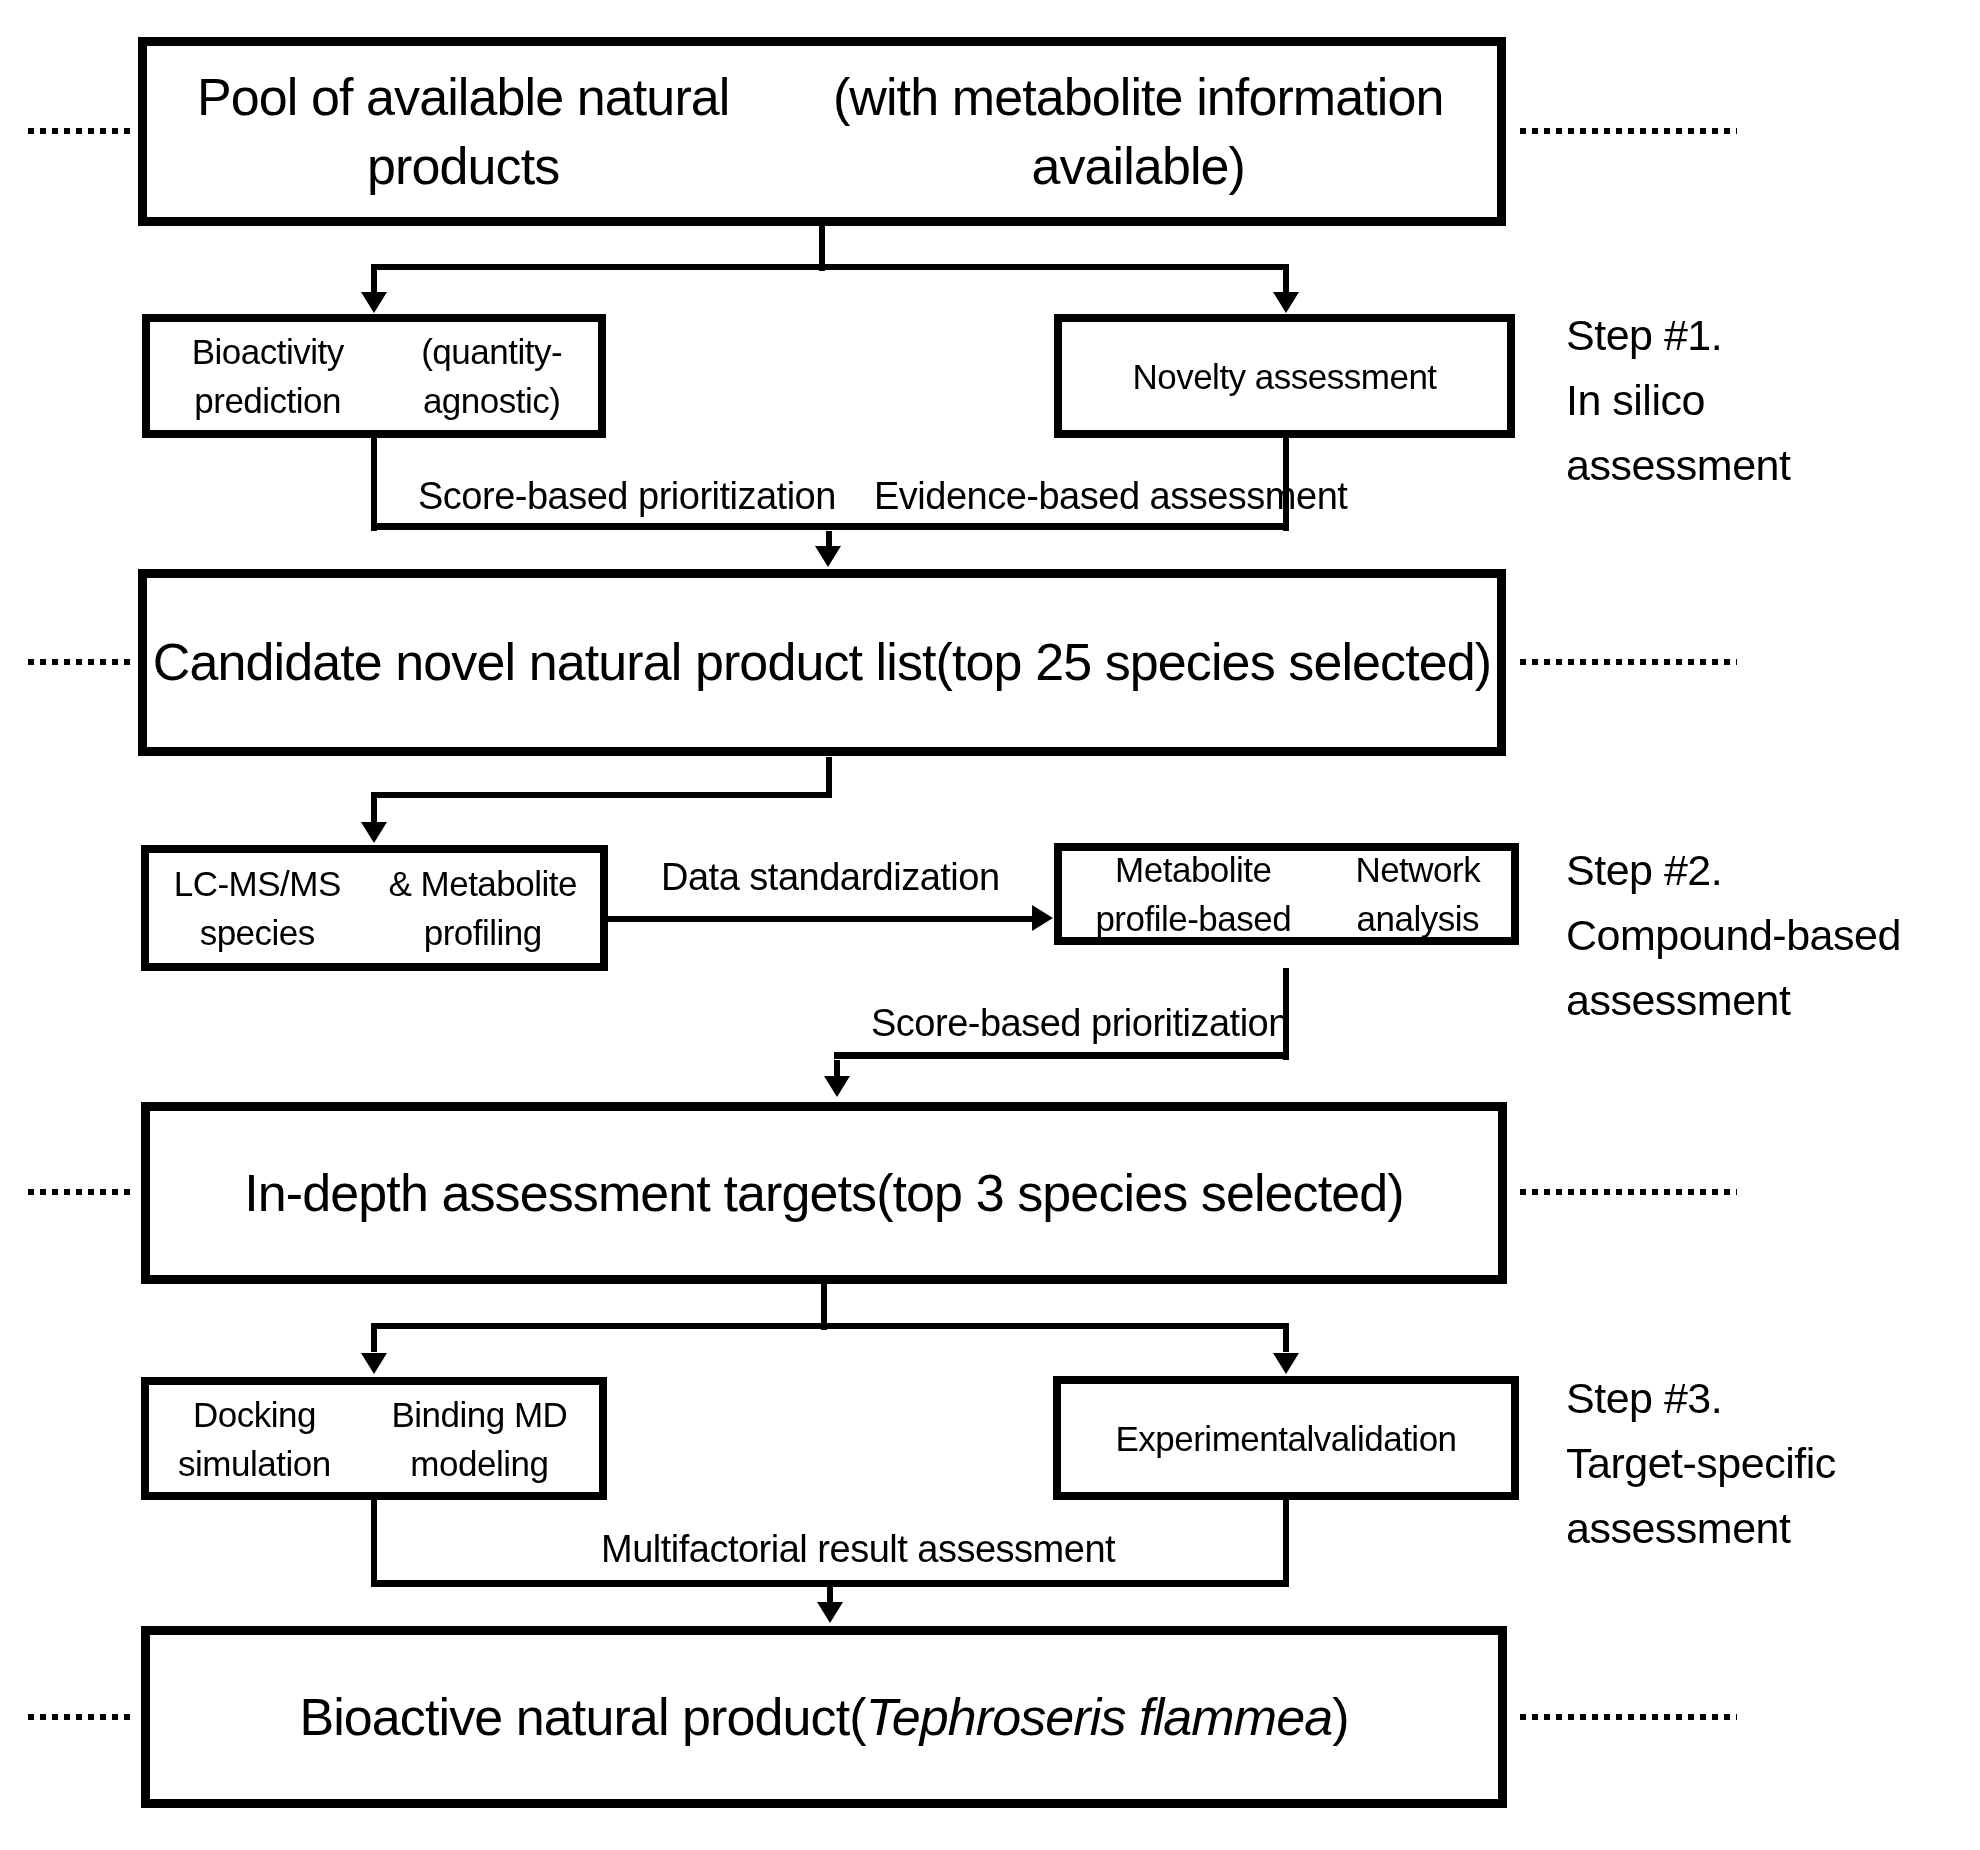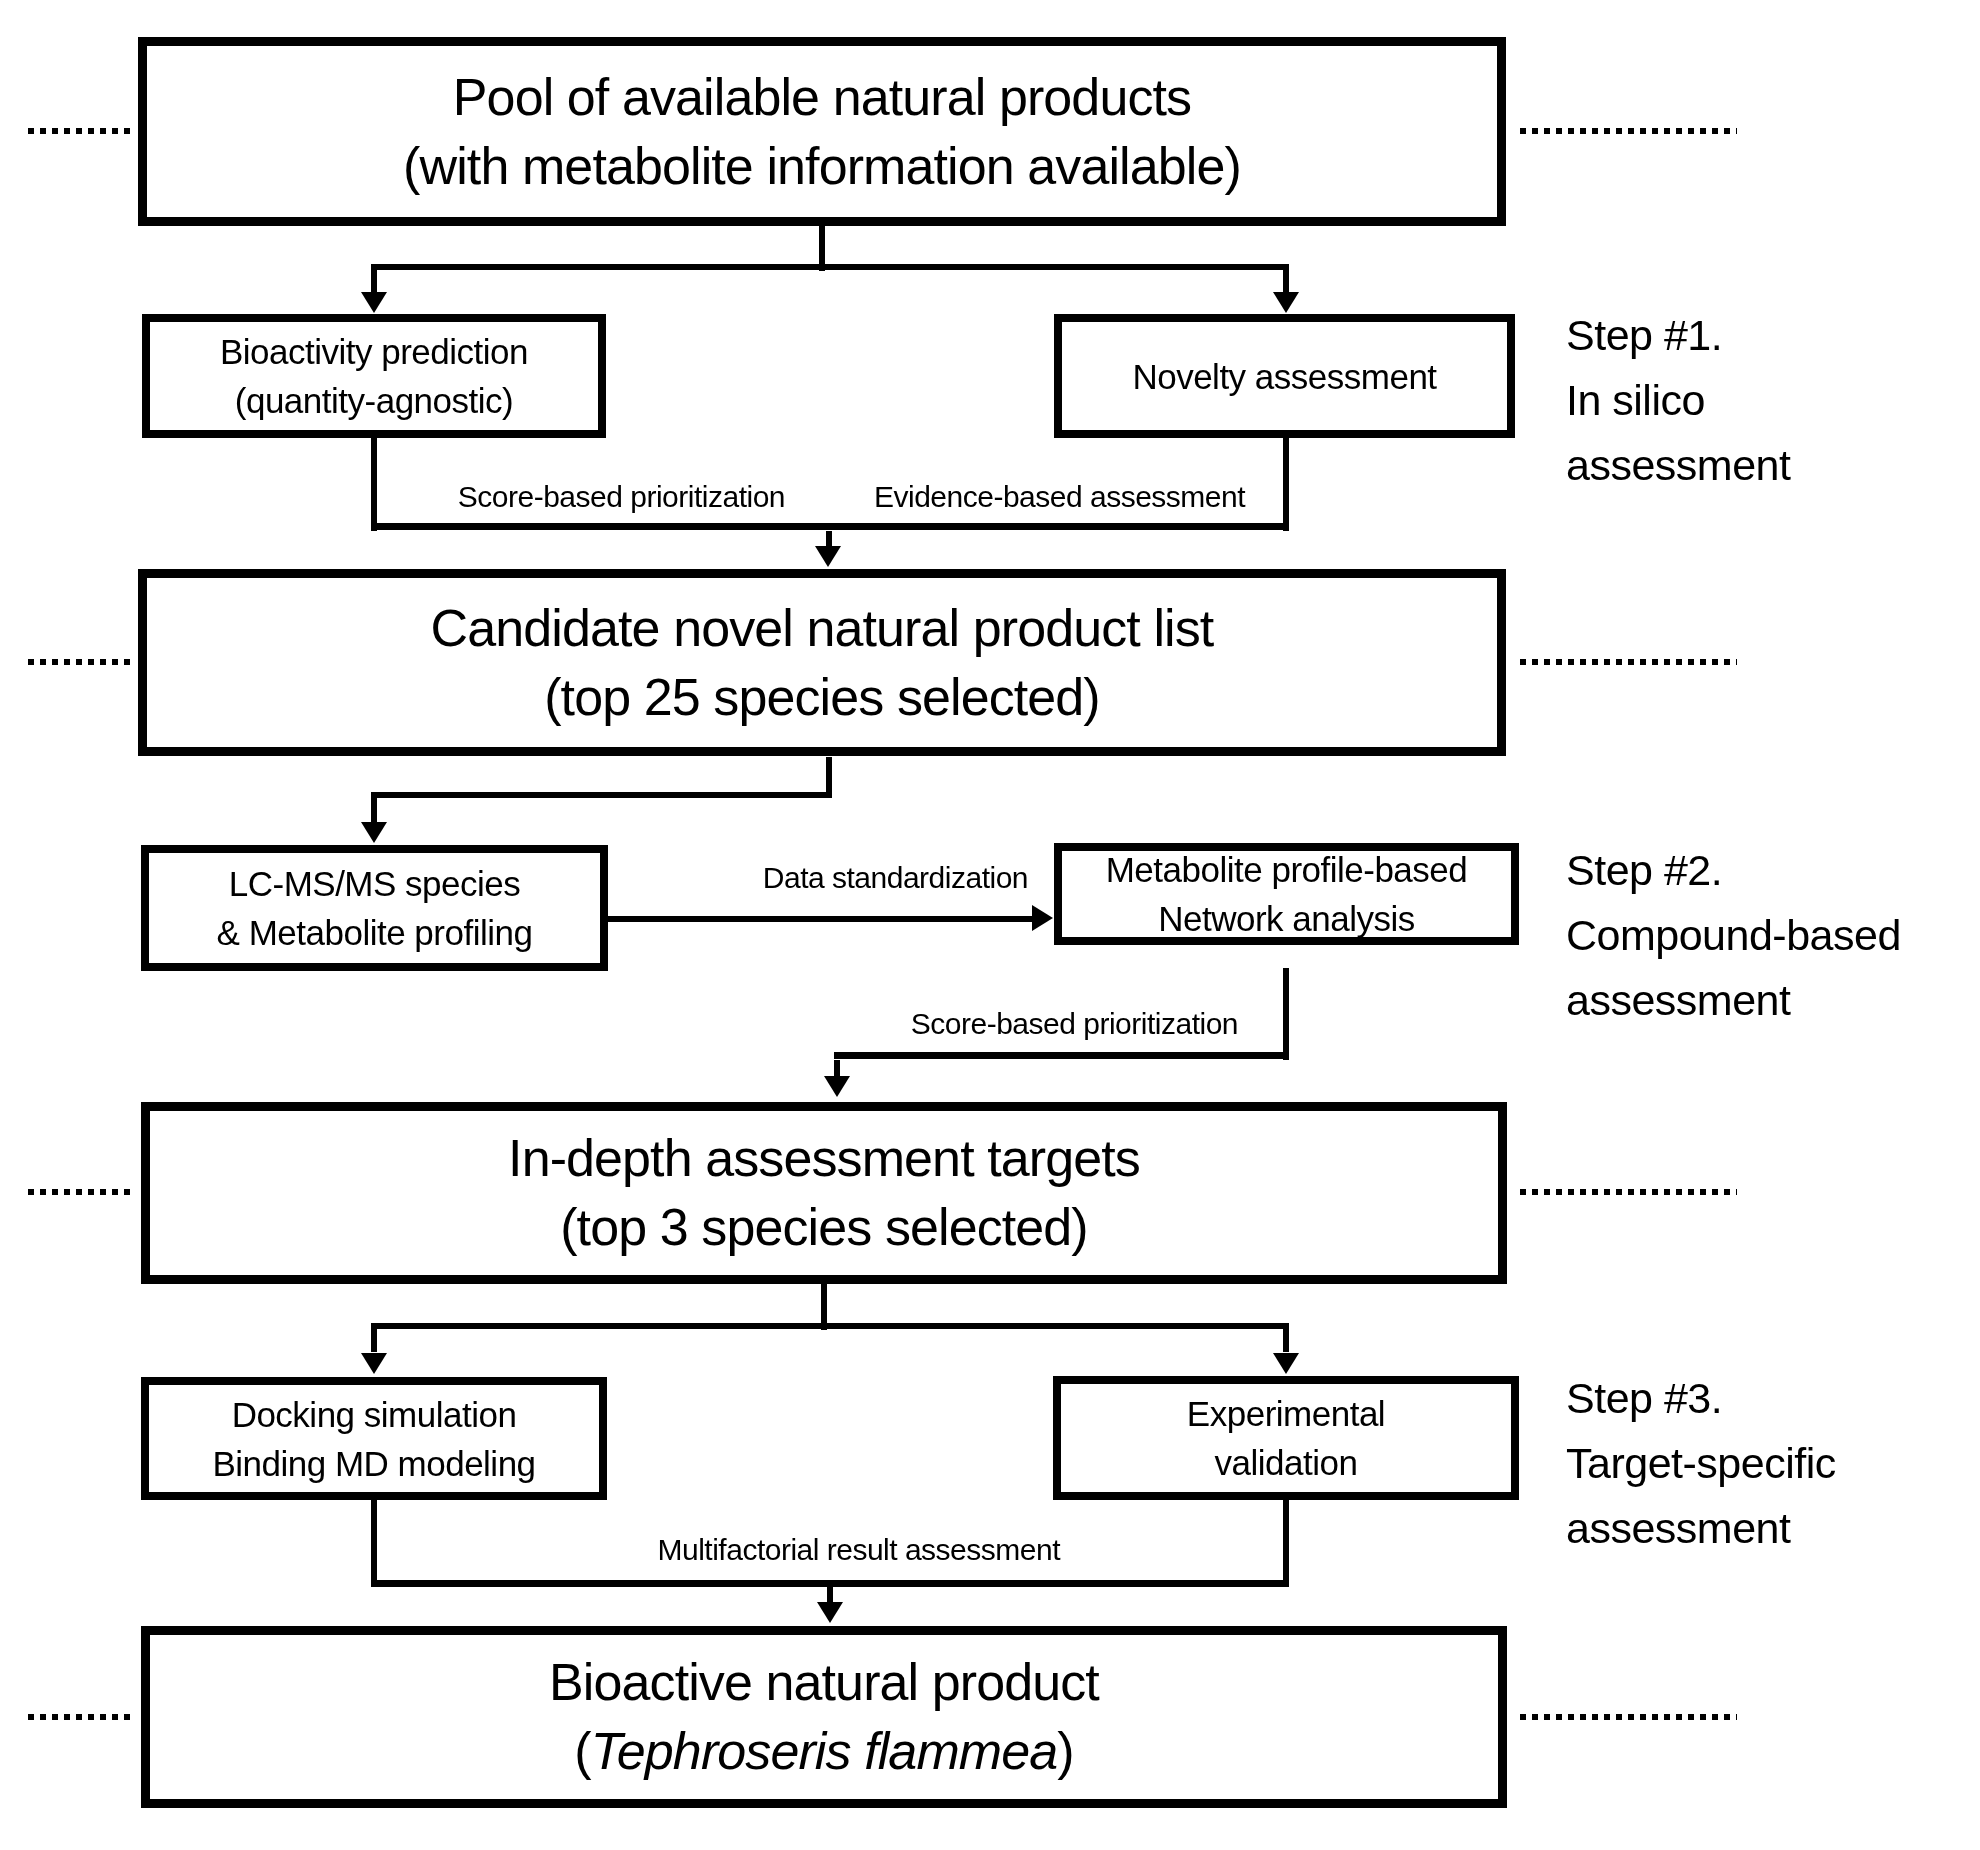--- a/index.html
+++ b/index.html
@@ -3,29 +3,29 @@
 <meta charset="utf-8">
 <style>
   :root { --ink:#000000; --paper:#ffffff; }
   html,body { margin:0; padding:0; background:var(--paper); }
   .canvas {
     position:relative; width:1981px; height:1850px; background:var(--paper);
     font-family:"Liberation Sans", sans-serif; color:var(--ink); overflow:hidden;
   }
   .box {
     position:absolute; box-sizing:border-box; background:var(--paper);
-    display:flex; flex-direction:column; align-items:center; justify-content:center;
+    display:flex; flex-direction:row; align-items:center; justify-content:center;
     text-align:center;
   }
   .box.big   { border:9.2px solid var(--ink); font-size:52px; line-height:69px; letter-spacing:-0.9px; }
   .box.small { border:8.3px  solid var(--ink); font-size:35px; line-height:49px; letter-spacing:-0.5px; }
   .hline, .vline { position:absolute; background:var(--ink); }
   .edge-label {
-    position:absolute; font-size:30px; line-height:35px; letter-spacing:-0.5px;
-    text-align:right; white-space:nowrap;
+    position:absolute; font-size:38px; line-height:35px; letter-spacing:-0.5px;
+    text-align:left; white-space:nowrap;
   }
   .step {
     position:absolute; font-size:43px; line-height:65px; letter-spacing:-0.5px;
     text-align:left; white-space:nowrap;
   }
   .arr-d { position:absolute; width:0; height:0;
     border-left:13px solid transparent; border-right:13px solid transparent;
     border-top:21px solid var(--ink); }
   .arr-r { position:absolute; width:0; height:0;
     border-top:13px solid transparent; border-bottom:13px solid transparent;

